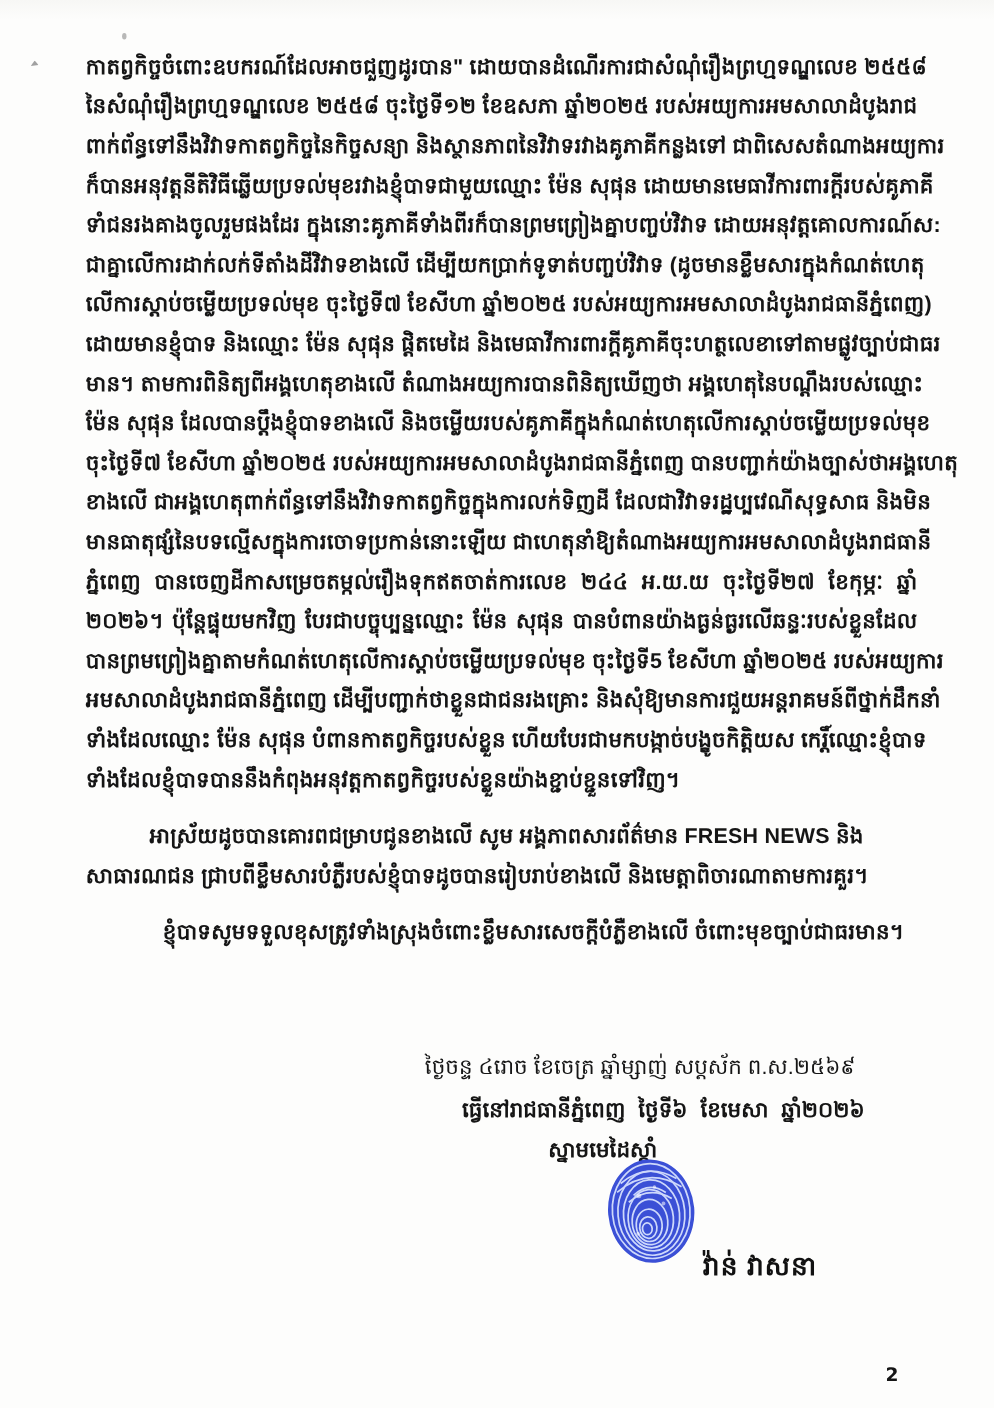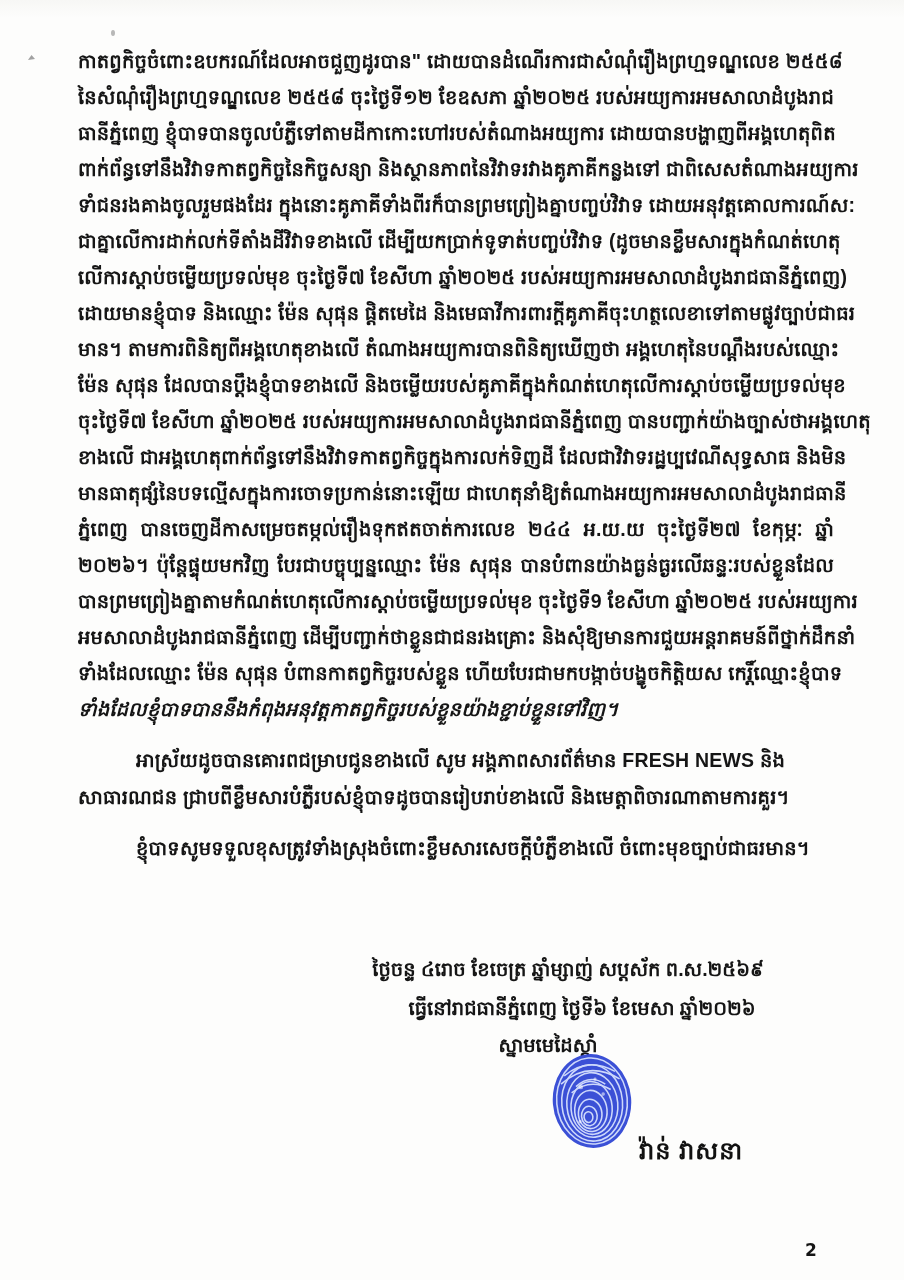--- a/index.html
+++ b/index.html
@@ -30,35 +30,34 @@
     height:36px;
     line-height:34px;
     text-align:justify;
     text-align-last:justify;
     white-space:nowrap;
     overflow:visible;
   }
   .bline.last{
     text-align-last:left;
     white-space:normal;
-    font-style:italic;
   }
   .para2{margin-top:15px;}
   .para2 .l1{height:37px;line-height:35px;text-indent:58px;white-space:nowrap;}
   .para2 .l2{height:37px;line-height:35px;white-space:nowrap;}
   .bold-k{font-weight:900;}
-  .para3{margin-top:14px;height:37px;line-height:35px;text-indent:58px;white-space:nowrap;}
+  .para3{margin-top:14px;height:37px;line-height:35px;text-indent:58px;white-space:nowrap;text-align:center;}
   
   .closing-line1{
-    position:absolute;left:364px;top:957px;width:408px;
-    text-align:center;font-size:19.5px;font-weight:700;
+    position:absolute;left:378px;top:957px;width:408px;
+    text-align:center;font-size:19.5px;font-weight:400;
   }
   .closing-line2{
     position:absolute;left:378px;top:996px;width:408px;
-    text-align:center;font-size:19.5px;font-weight:600;
+    text-align:right;font-size:19.5px;font-weight:600;font-family:Liberation Mono, monospace;
   }
   .thumb-label{
     position:absolute;left:448px;top:1033px;width:200px;
     text-align:center;font-size:19.5px;font-weight:700;font-family:Liberation Mono, monospace;
   }
   .fingerprint{
     position:absolute;left:543px;top:1052px;width:98px;height:98px;
   }
   .signer-name{
     position:absolute;left:528px;top:1136px;width:215px;
@@ -76,34 +75,34 @@
 <body>
 
 <div class="page">
 
   <div class="speck-a"></div>
   <div class="speck-b"></div>
 
   <div class="textblock">
     <div class="bline">កាតព្វកិច្ចចំពោះឧបករណ៍ដែលអាចជួញដូរបាន" ដោយបានដំណើរការជាសំណុំរឿងព្រហ្មទណ្ឌលេខ ២៥៥៨</div>
     <div class="bline">នៃសំណុំរឿងព្រហ្មទណ្ឌលេខ ២៥៥៨ ចុះថ្ងៃទី១២ ខែឧសភា ឆ្នាំ២០២៥ របស់អយ្យការអមសាលាដំបូងរាជ</div>
-    <div class="bline">ធានីភ្នំពេញ ខ្ញុំបាទបានចូលបំភ្លឺទៅតាមដីកាកោះហៅរបស់តំណាងអយ្យការ ដោយបានបង្ហាញពីអង្គហេតុពិត</div>
     <div class="bline">ពាក់ព័ន្ធទៅនឹងវិវាទកាតព្វកិច្ចនៃកិច្ចសន្យា និងស្ថានភាពនៃវិវាទរវាងគូភាគីកន្លងទៅ ជាពិសេសតំណាងអយ្យការ</div>
+    <div class="bline">ក៏បានអនុវត្តនីតិវិធីឆ្លើយប្រទល់មុខរវាងខ្ញុំបាទជាមួយឈ្មោះ ម៉ែន សុផុន ដោយមានមេធាវីការពារក្តីរបស់គូភាគី</div>
     <div class="bline">ទាំជនរងគាងចូលរួមផងដែរ ក្នុងនោះគូភាគីទាំងពីរក៏បានព្រមព្រៀងគ្នាបញ្ចប់វិវាទ ដោយអនុវត្តគោលការណ៍ស:</div>
     <div class="bline">ជាគ្នាលើការដាក់លក់ទីតាំងដីវិវាទខាងលើ ដើម្បីយកប្រាក់ទូទាត់បញ្ចប់វិវាទ (ដូចមានខ្លឹមសារក្នុងកំណត់ហេតុ</div>
     <div class="bline">លើការស្តាប់ចម្លើយប្រទល់មុខ ចុះថ្ងៃទី៧ ខែសីហា ឆ្នាំ២០២៥ របស់អយ្យការអមសាលាដំបូងរាជធានីភ្នំពេញ)</div>
     <div class="bline">ដោយមានខ្ញុំបាទ និងឈ្មោះ ម៉ែន សុផុន ផ្តិតមេដៃ និងមេធាវីការពារក្តីគូភាគីចុះហត្ថលេខាទៅតាមផ្លូវច្បាប់ជាធរ</div>
     <div class="bline">មាន។ តាមការពិនិត្យពីអង្គហេតុខាងលើ តំណាងអយ្យការបានពិនិត្យឃើញថា អង្គហេតុនៃបណ្តឹងរបស់ឈ្មោះ</div>
     <div class="bline">ម៉ែន សុផុន ដែលបានប្តឹងខ្ញុំបាទខាងលើ និងចម្លើយរបស់គូភាគីក្នុងកំណត់ហេតុលើការស្តាប់ចម្លើយប្រទល់មុខ</div>
     <div class="bline">ចុះថ្ងៃទី៧ ខែសីហា ឆ្នាំ២០២៥ របស់អយ្យការអមសាលាដំបូងរាជធានីភ្នំពេញ បានបញ្ជាក់យ៉ាងច្បាស់ថាអង្គហេតុ</div>
     <div class="bline">ខាងលើ ជាអង្គហេតុពាក់ព័ន្ធទៅនឹងវិវាទកាតព្វកិច្ចក្នុងការលក់ទិញដី ដែលជាវិវាទរដ្ឋប្បវេណីសុទ្ធសាធ និងមិន</div>
     <div class="bline">មានធាតុផ្សំនៃបទល្មើសក្នុងការចោទប្រកាន់នោះឡើយ ជាហេតុនាំឱ្យតំណាងអយ្យការអមសាលាដំបូងរាជធានី</div>
     <div class="bline">ភ្នំពេញ បានចេញដីកាសម្រេចតម្កល់រឿងទុកឥតចាត់ការលេខ ២៤៤ អ.យ.យ ចុះថ្ងៃទី២៧ ខែកុម្ភៈ ឆ្នាំ</div>
     <div class="bline">២០២៦។ ប៉ុន្តែផ្ទុយមកវិញ បែរជាបច្ចុប្បន្នឈ្មោះ ម៉ែន សុផុន បានបំពានយ៉ាងធ្ងន់ធ្ងរលើឆន្ទៈរបស់ខ្លួនដែល</div>
-    <div class="bline">បានព្រមព្រៀងគ្នាតាមកំណត់ហេតុលើការស្តាប់ចម្លើយប្រទល់មុខ ចុះថ្ងៃទី9 ខែសីហា ឆ្នាំ២០២៥ របស់អយ្យការ</div>
+    <div class="bline">បានព្រមព្រៀងគ្នាតាមកំណត់ហេតុលើការស្តាប់ចម្លើយប្រទល់មុខ ចុះថ្ងៃទី5 ខែសីហា ឆ្នាំ២០២៥ របស់អយ្យការ</div>
     <div class="bline">អមសាលាដំបូងរាជធានីភ្នំពេញ ដើម្បីបញ្ជាក់ថាខ្លួនជាជនរងគ្រោះ និងសុំឱ្យមានការជួយអន្តរាគមន៍ពីថ្នាក់ដឹកនាំ</div>
     <div class="bline">ទាំងដែលឈ្មោះ ម៉ែន សុផុន បំពានកាតព្វកិច្ចរបស់ខ្លួន ហើយបែរជាមកបង្កាច់បង្ខូចកិត្តិយស កេរ្តិ៍ឈ្មោះខ្ញុំបាទ</div>
     <div class="bline last">ទាំងដែលខ្ញុំបាទបាននឹងកំពុងអនុវត្តកាតព្វកិច្ចរបស់ខ្លួនយ៉ាងខ្ជាប់ខ្ជួនទៅវិញ។</div>
 
     <div class="para2">
       <div class="l1"><span>អាស្រ័យដូចបានគោរពជម្រាបជូនខាងលើ សូម </span><span class="bold-k">អង្គភាពសារព័ត៌មាន FRESH NEWS និង</span></div>
       <div class="l2"><span class="bold-k">សាធារណជន</span><span> ជ្រាបពីខ្លឹមសារបំភ្លឺរបស់ខ្ញុំបាទដូចបានរៀបរាប់ខាងលើ និងមេត្តាពិចារណាតាមការគួរ។</span></div>
     </div>
 
     <div class="para3">ខ្ញុំបាទសូមទទួលខុសត្រូវទាំងស្រុងចំពោះខ្លឹមសារសេចក្តីបំភ្លឺខាងលើ ចំពោះមុខច្បាប់ជាធរមាន។</div>

